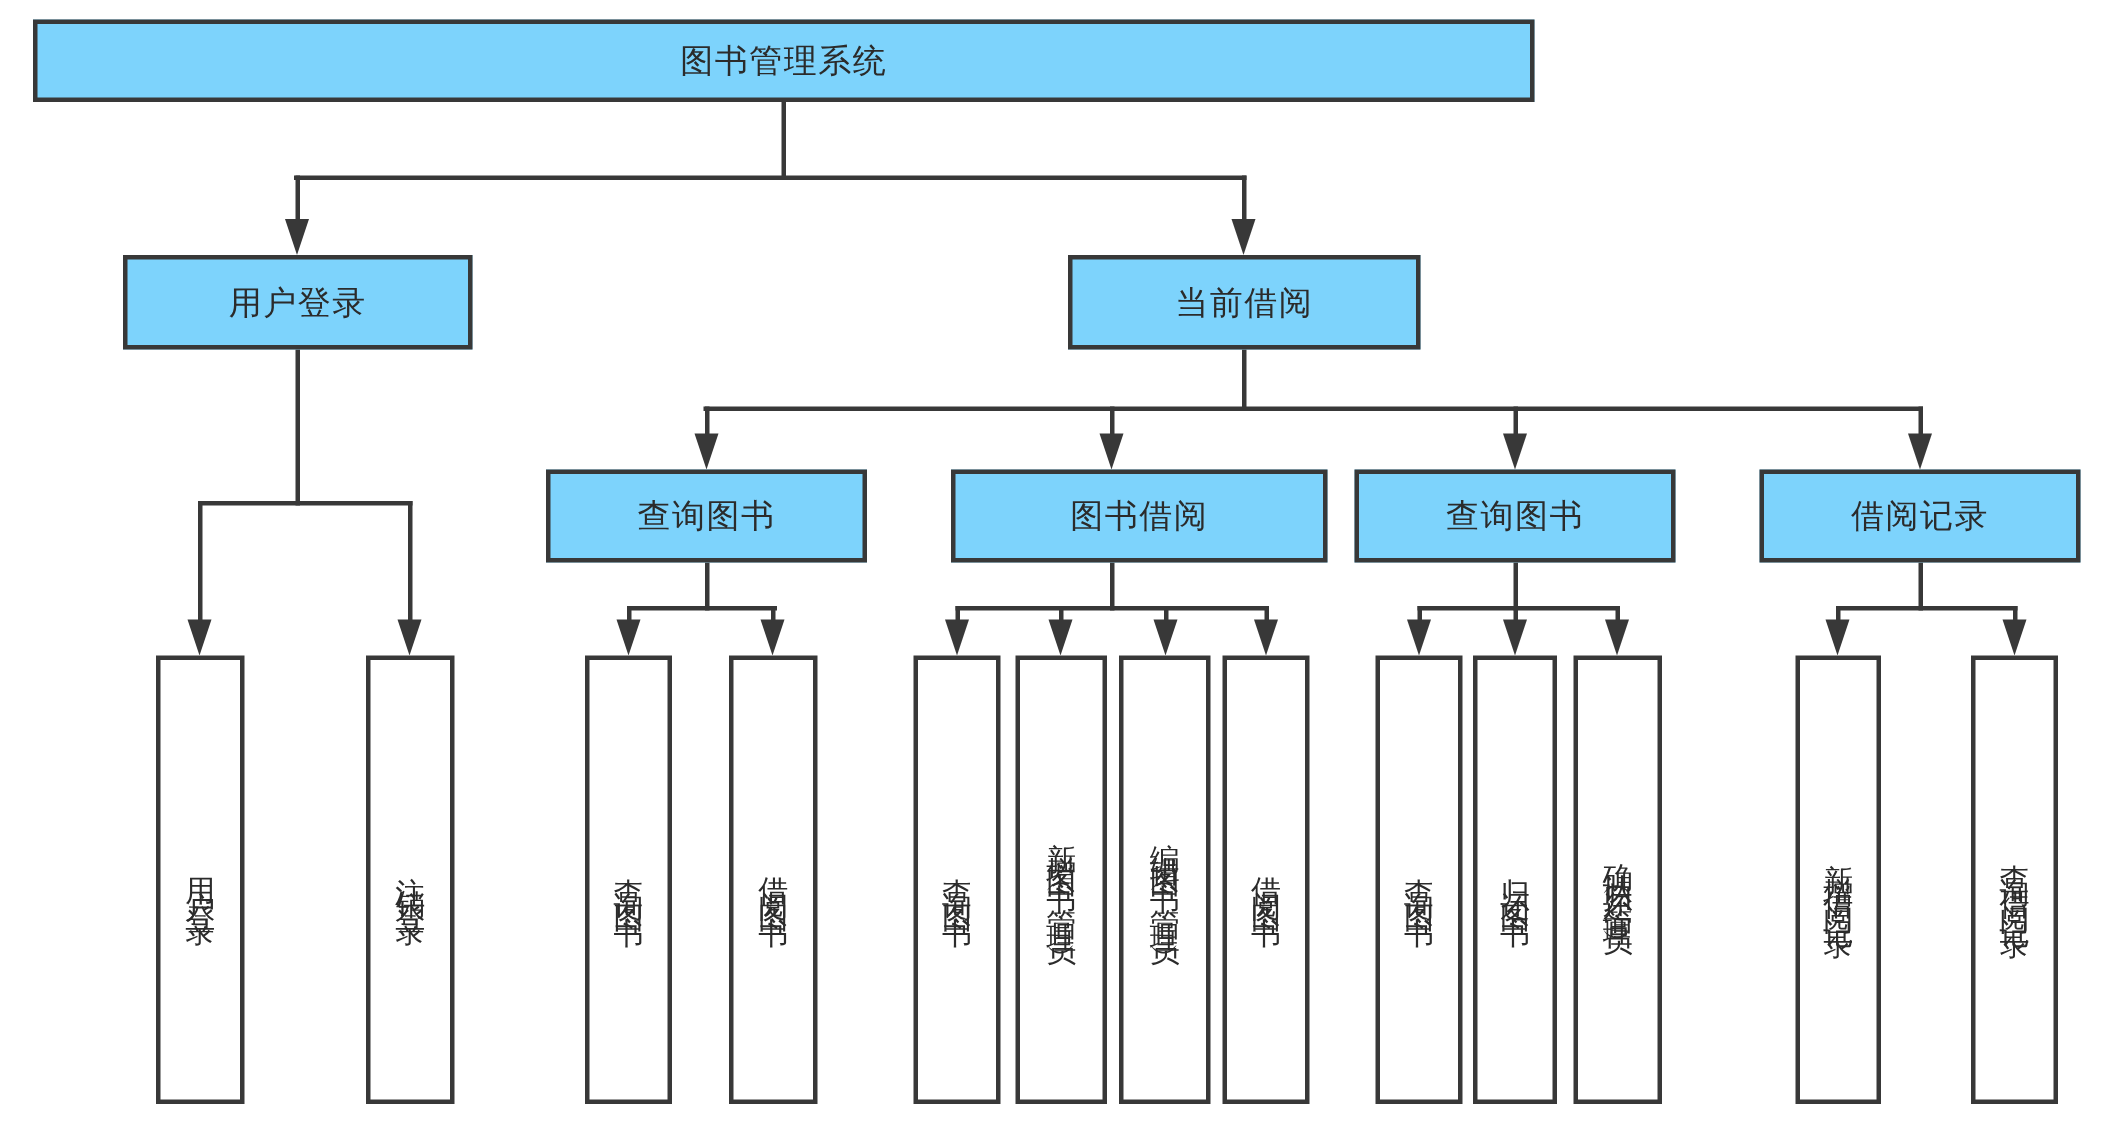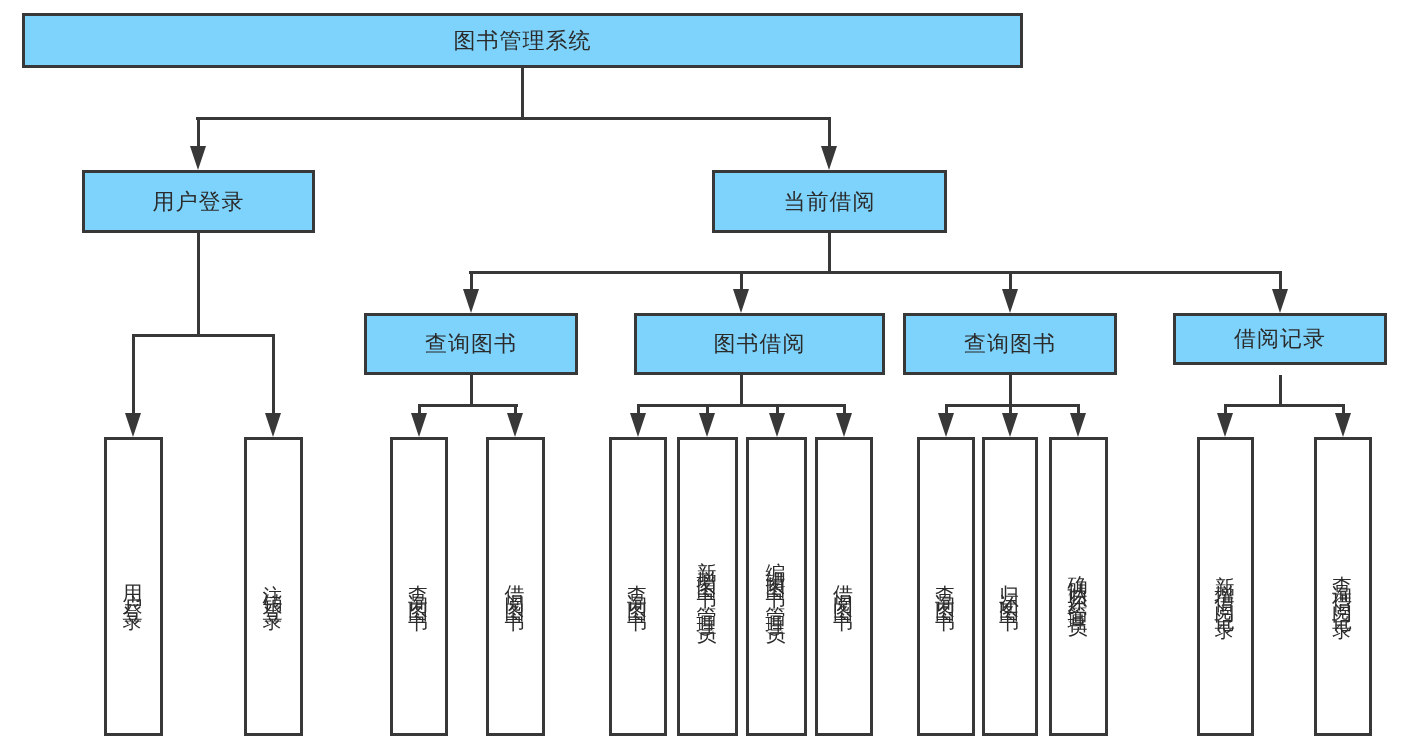--- a/index.html
+++ b/index.html
@@ -95,21 +95,21 @@
   <i class="tri" style="left:1335px;top:413px"></i>
 
   <div class="box" style="left:22px;top:13px;width:1001px;height:55px">图书管理系统</div>
 
   <div class="box" style="left:82px;top:170px;width:233px;height:63px">用户登录</div>
   <div class="box" style="left:712px;top:170px;width:235px;height:63px">当前借阅</div>
 
   <div class="box" style="left:364px;top:313px;width:214px;height:62px">查询图书</div>
   <div class="box" style="left:634px;top:313px;width:251px;height:62px">图书借阅</div>
   <div class="box" style="left:903px;top:313px;width:214px;height:62px">查询图书</div>
-  <div class="box" style="left:1173px;top:313px;width:214px;height:52px">借阅记录</div>
+  <div class="box" style="left:1173px;top:313px;width:214px;height:62px">借阅记录</div>
 
   <div class="vbox" style="left:104px;top:437px;width:59px;height:299px">用户登录</div>
   <div class="vbox" style="left:244px;top:437px;width:59px;height:299px">注销登录</div>
 
   <div class="vbox" style="left:390px;top:437px;width:58px;height:299px">查询图书</div>
   <div class="vbox" style="left:486px;top:437px;width:59px;height:299px">借阅图书</div>
 
   <div class="vbox" style="left:609px;top:437px;width:58px;height:299px">查询图书</div>
   <div class="vbox" style="left:677px;top:437px;width:61px;height:299px">新增图书（管理员）</div>
   <div class="vbox" style="left:746px;top:437px;width:61px;height:299px">编辑图书（管理员）</div>

